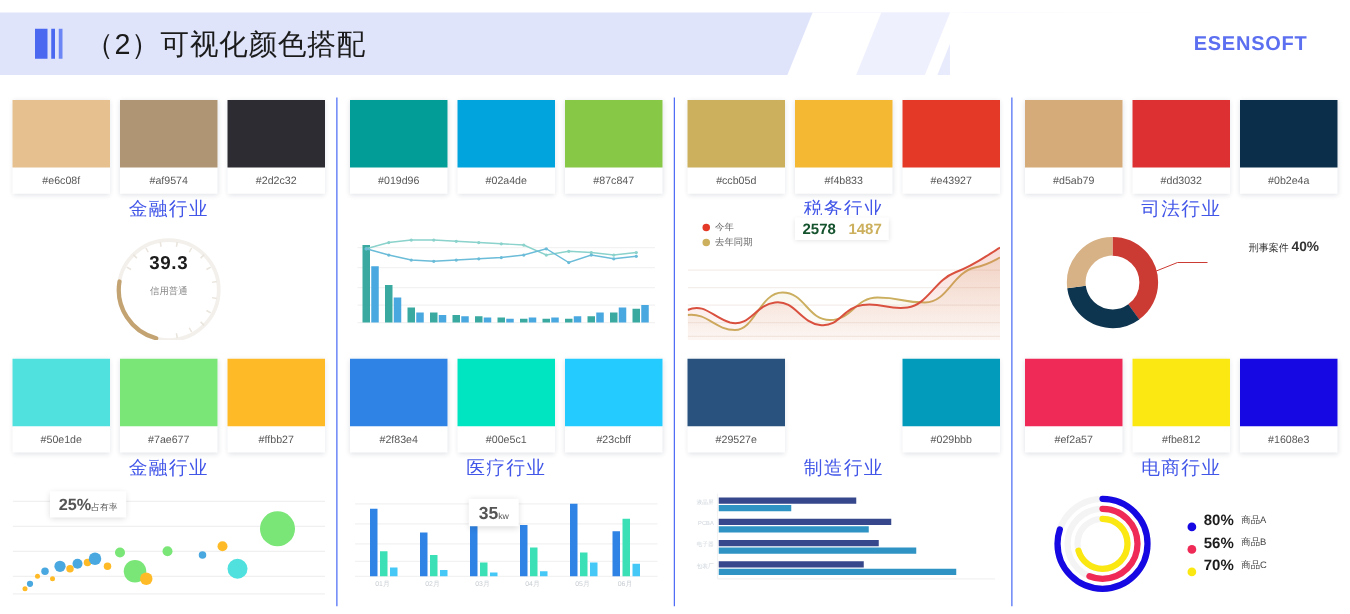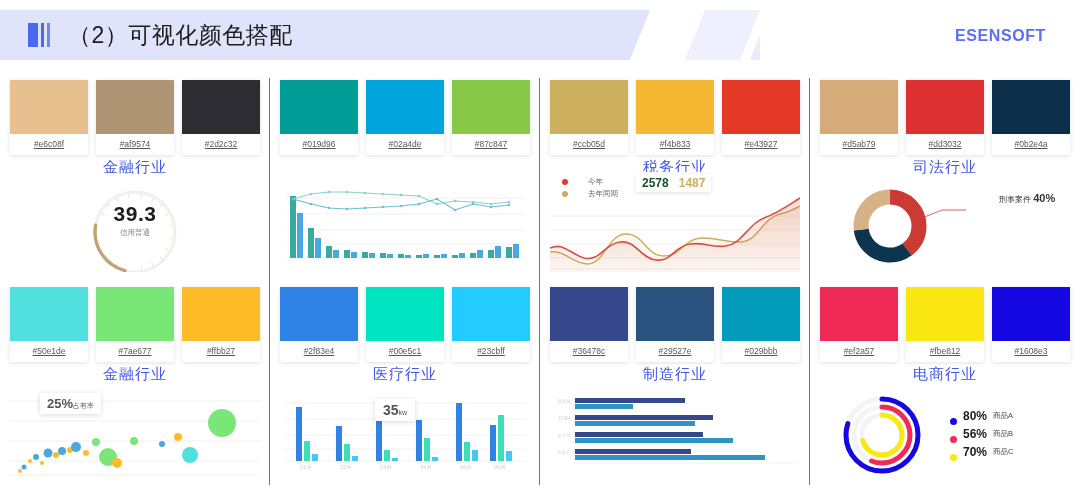--- a/index.html
+++ b/index.html
@@ -36,38 +36,38 @@
     width:1.5px;background:#4f6ef5;}
 
   .block{position:relative;width:270px;height:207px;box-sizing:border-box;}
 
   
   .swatches{position:absolute;left:10px;top:8px;width:250px;height:75px;display:flex;
     justify-content:space-between;}
   .sw-card{width:78px;background:#ffffff;box-shadow:0 1px 4px rgba(30,40,80,.14);}
   .sw-color{width:78px;height:54px;}
   .sw-hex{height:21px;line-height:21px;text-align:center;font-size:8.5px;color:#585858;
-    font-family:"Liberation Sans",sans-serif;text-decoration:underline;}
+    font-family:"Liberation Sans",sans-serif;}
 
   .ind-title{position:absolute;left:0;top:86px;width:270px;text-align:center;
     font-size:15px;color:#4256e8;letter-spacing:1px;}
 
   .chartbox{position:absolute;left:10px;top:108px;width:250px;height:92px;
     background:#ffffff;overflow:hidden;}
 
   
   .gauge-wrap{position:absolute;left:0;top:0;width:250px;height:92px;}
-  .gauge-num{position:absolute;left:0;top:22px;width:250px;text-align:center;font-size:21px;
+  .gauge-num{position:absolute;left:0;top:22px;width:250px;text-align:center;font-size:15px;
     font-weight:bold;color:#1c1c1c;letter-spacing:.5px;}
   .gauge-lbl{position:absolute;left:0;top:48px;width:250px;text-align:center;font-size:7.5px;
     color:#888;}
 
   
   .tax-legend{position:absolute;left:12px;top:4px;font-size:7.5px;color:#666;line-height:12px;}
-  .tax-legend .li{display:flex;align-items:center;gap:20px;}
+  .tax-legend .li{display:flex;align-items:center;gap:4px;}
   .dot{width:6px;height:6px;border-radius:50%;display:inline-block;}
   .tax-nums{position:absolute;left:86px;top:2px;background:#fff;padding:2px 6px;
     box-shadow:0 1px 4px rgba(0,0,0,.12);display:flex;gap:10px;}
   .tax-n1{font-size:12px;font-weight:bold;color:#14532d;}
   .tax-n2{font-size:12px;font-weight:bold;color:#ccb05d;}
 
   
   .jud-label{position:absolute;left:150px;top:12px;font-size:8px;color:#333;white-space:nowrap;margin-left:29px;}
   .jud-label b{font-size:11px;}
 
@@ -422,24 +422,20 @@
             <path d="M0,80 C16,78 22,92 38,92 C54,92 58,62 76,62 C94,62 96,84 114,84 C132,84 134,66 152,66 C172,66 170,70 190,70 C208,70 212,46 230,42 C240,40 246,36 250,34" fill="none" stroke="#cbae5e" stroke-width="1.5"></path>
             <path d="M0,76 C14,70 20,82 34,86 C50,90 54,72 70,70 C86,68 90,86 106,88 C122,90 124,74 140,72 C156,70 160,76 176,74 C192,72 198,52 214,46 C230,40 240,32 250,26 L250,100 L0,100 Z" fill="url(#taxRed)" stroke="none"></path>
             <path d="M0,76 C14,70 20,82 34,86 C50,90 54,72 70,70 C86,68 90,86 106,88 C122,90 124,74 140,72 C156,70 160,76 176,74 C192,72 198,52 214,46 C230,40 240,32 250,26" fill="none" stroke="#d9503f" stroke-width="1.6"></path>
           </svg>
         </div>
       </div>
 
       <div class="block">
         <div class="swatches">
           <div class="sw-card">
-            <div class="sw-color" style="background:#36478c"></div>
-            <div class="sw-hex">#36478c</div>
-          </div>
-          <div class="sw-card">
             <div class="sw-color" style="background:#29527e"></div>
             <div class="sw-hex">#29527e</div>
           </div>
           <div class="sw-card">
             <div class="sw-color" style="background:#029bbb"></div>
             <div class="sw-hex">#029bbb</div>
           </div>
         </div>
         <div class="ind-title">制造行业</div>
         <div class="chartbox">

